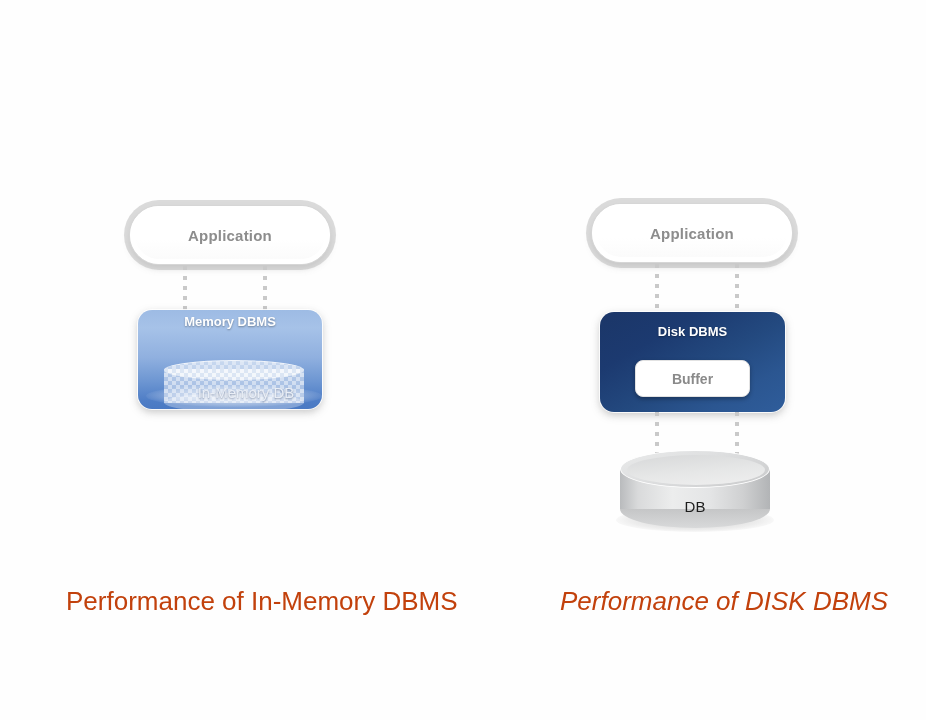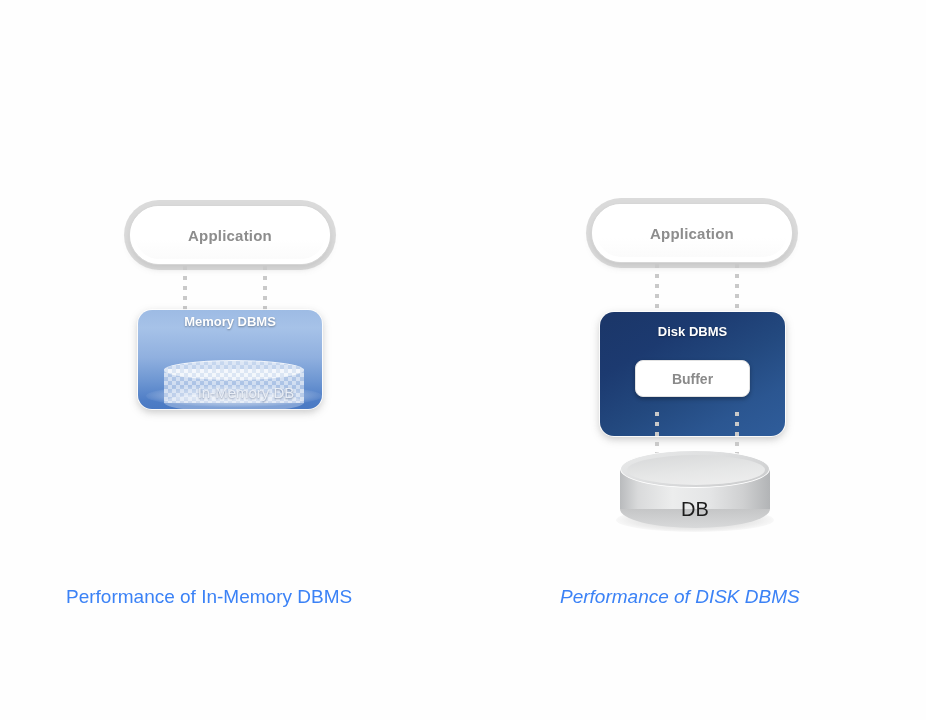--- a/index.html
+++ b/index.html
@@ -236,31 +236,31 @@
     left: -4px; top: 58px;
     width: 158px; height: 24px;
     border-radius: 50%;
     background: radial-gradient(ellipse at center, rgba(130,130,130,0.40) 0%, rgba(150,150,150,0.16) 58%, rgba(255,255,255,0) 78%);
   }
   .db-cyl .db-label {
     position: absolute;
     left: 0; right: 0;
     top: 48px;
     text-align: center;
-    font-size: 20px;
+    font-size: 15px;
     color: #1d1d1d;
     z-index: 6;
   }
 
   
   .caption {
     position: absolute;
     top: 586px;
-    font-size: 19px;
-    color: #3b82f6;
+    font-size: 26px;
+    color: #c2410c;
     white-space: nowrap;
   }
 </style>
 </head>
 <body>
 
 <div class="canvas">
 
   <div class="panel panel-left">
 
@@ -290,21 +290,21 @@
 
   <div class="panel panel-right">
 
     <div class="app-box" style="left:129px; top:204px;">
       <span class="label">Application</span>
     </div>
 
     <div class="dots" style="left:192px; top:264px; height:50px;"></div>
     <div class="dots" style="left:272px; top:264px; height:50px;"></div>
 
-    <div class="dbms-box disk-box" style="left:137px; top:312px; width:185px; height:124px;">
+    <div class="dbms-box disk-box" style="left:137px; top:312px; width:185px; height:100px;">
 
       <span class="dbms-label">Disk DBMS</span>
 
       <div class="buffer-box">
         <span class="label">Buffer</span>
       </div>
     </div>
 
     <div class="dots" style="left:192px; top:412px; height:44px;"></div>
     <div class="dots" style="left:272px; top:412px; height:44px;"></div>

